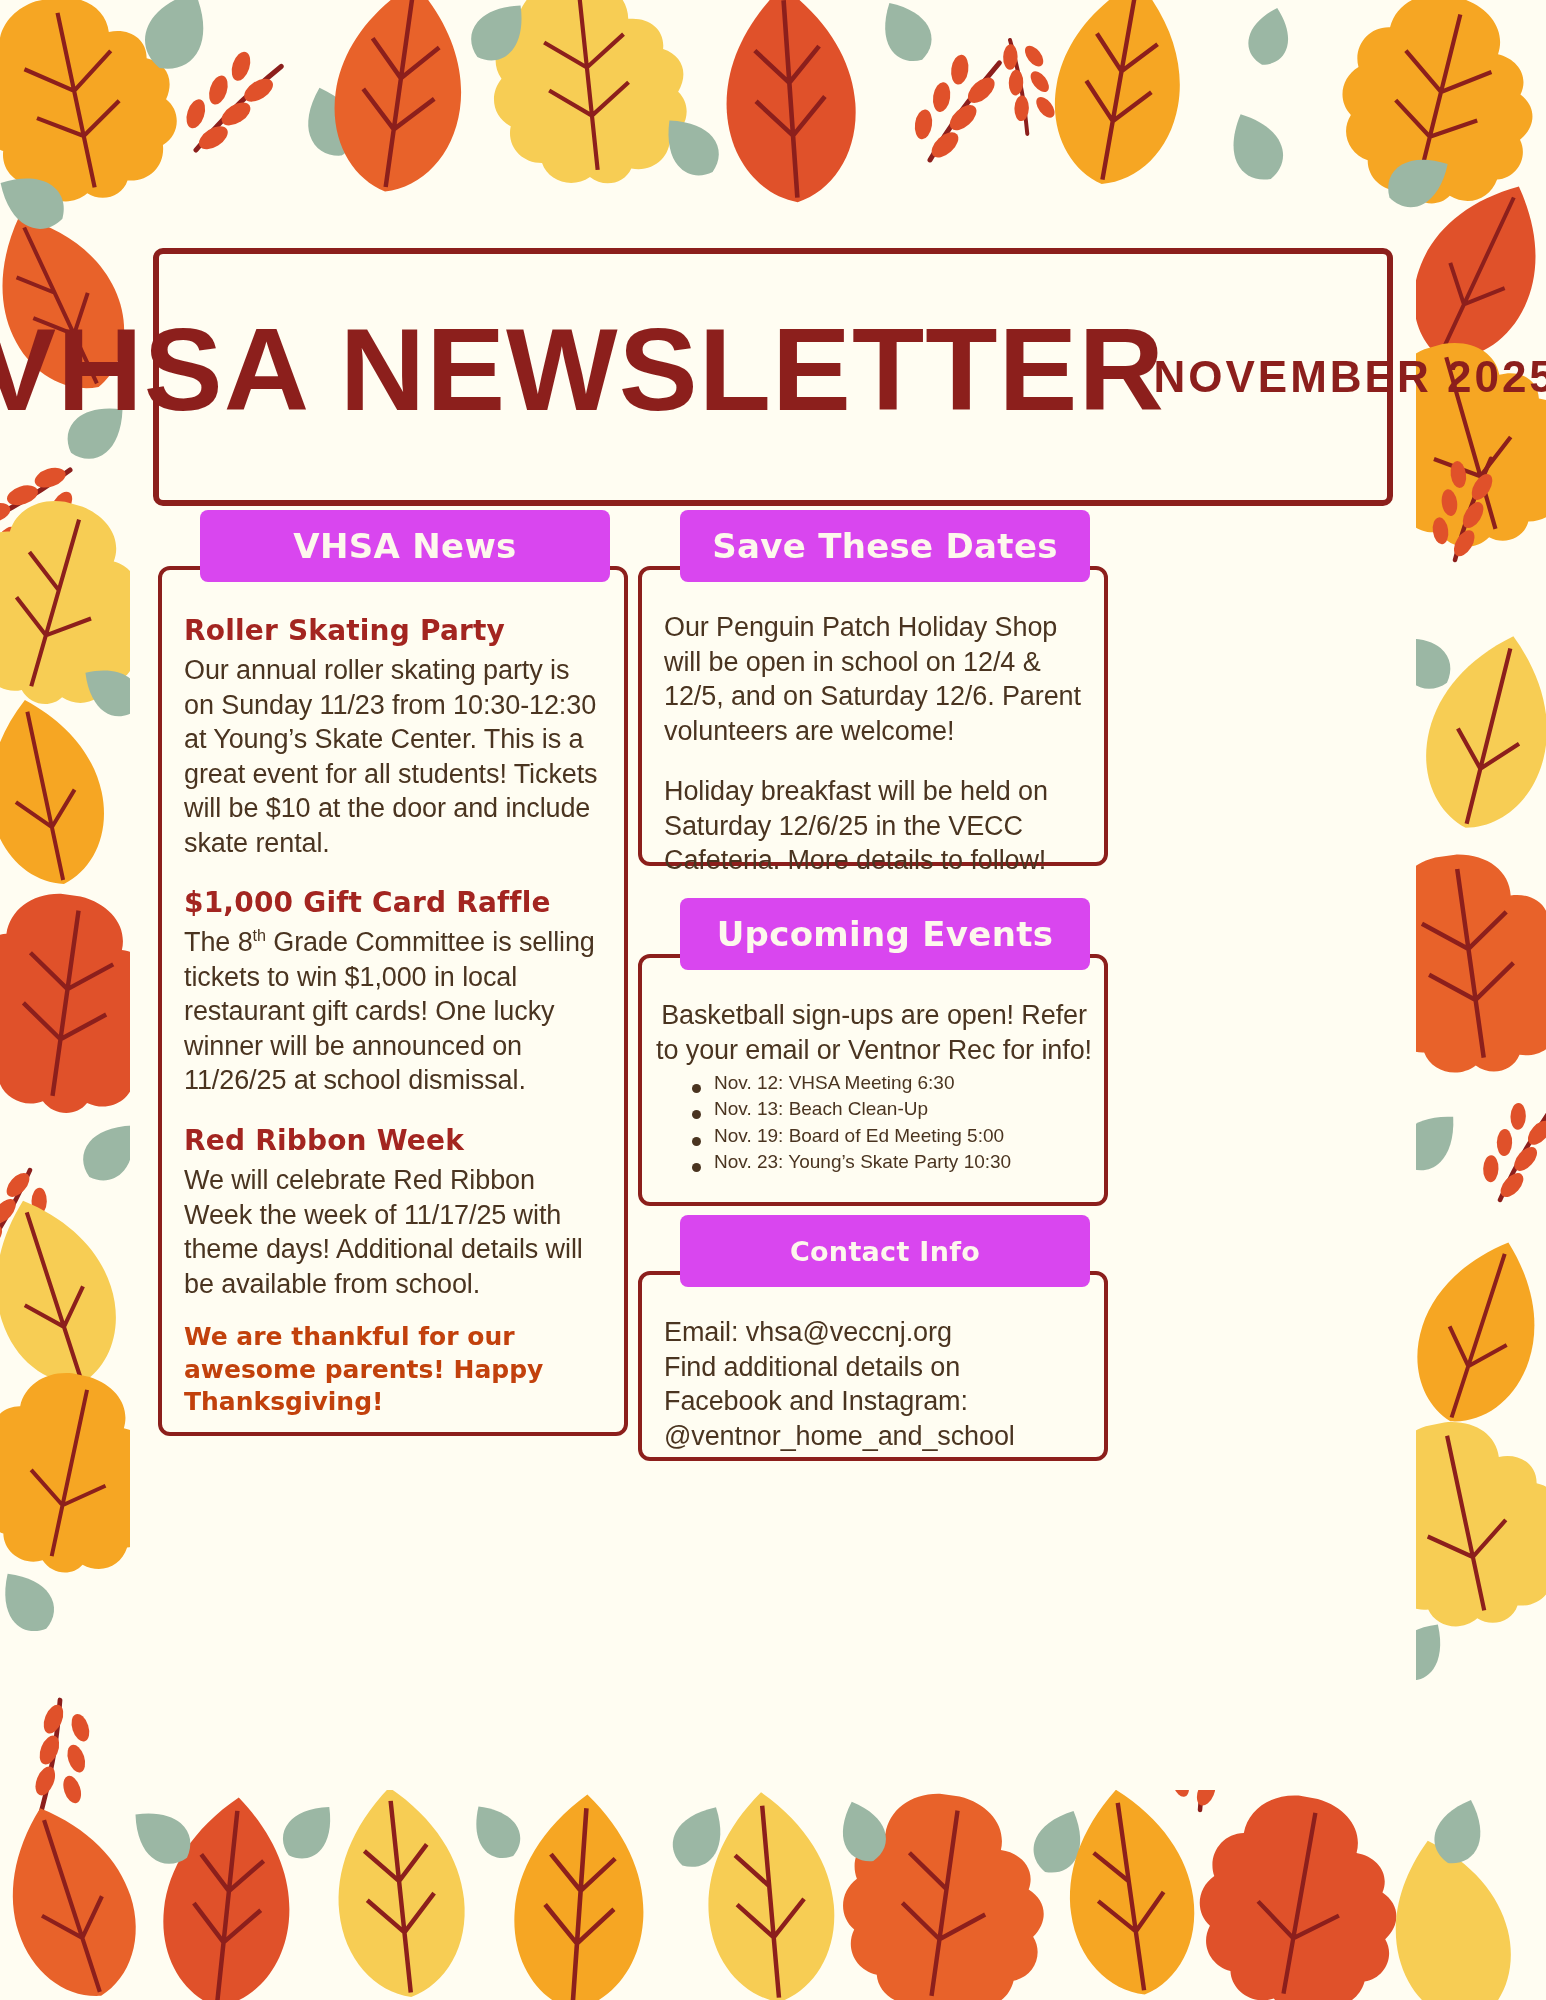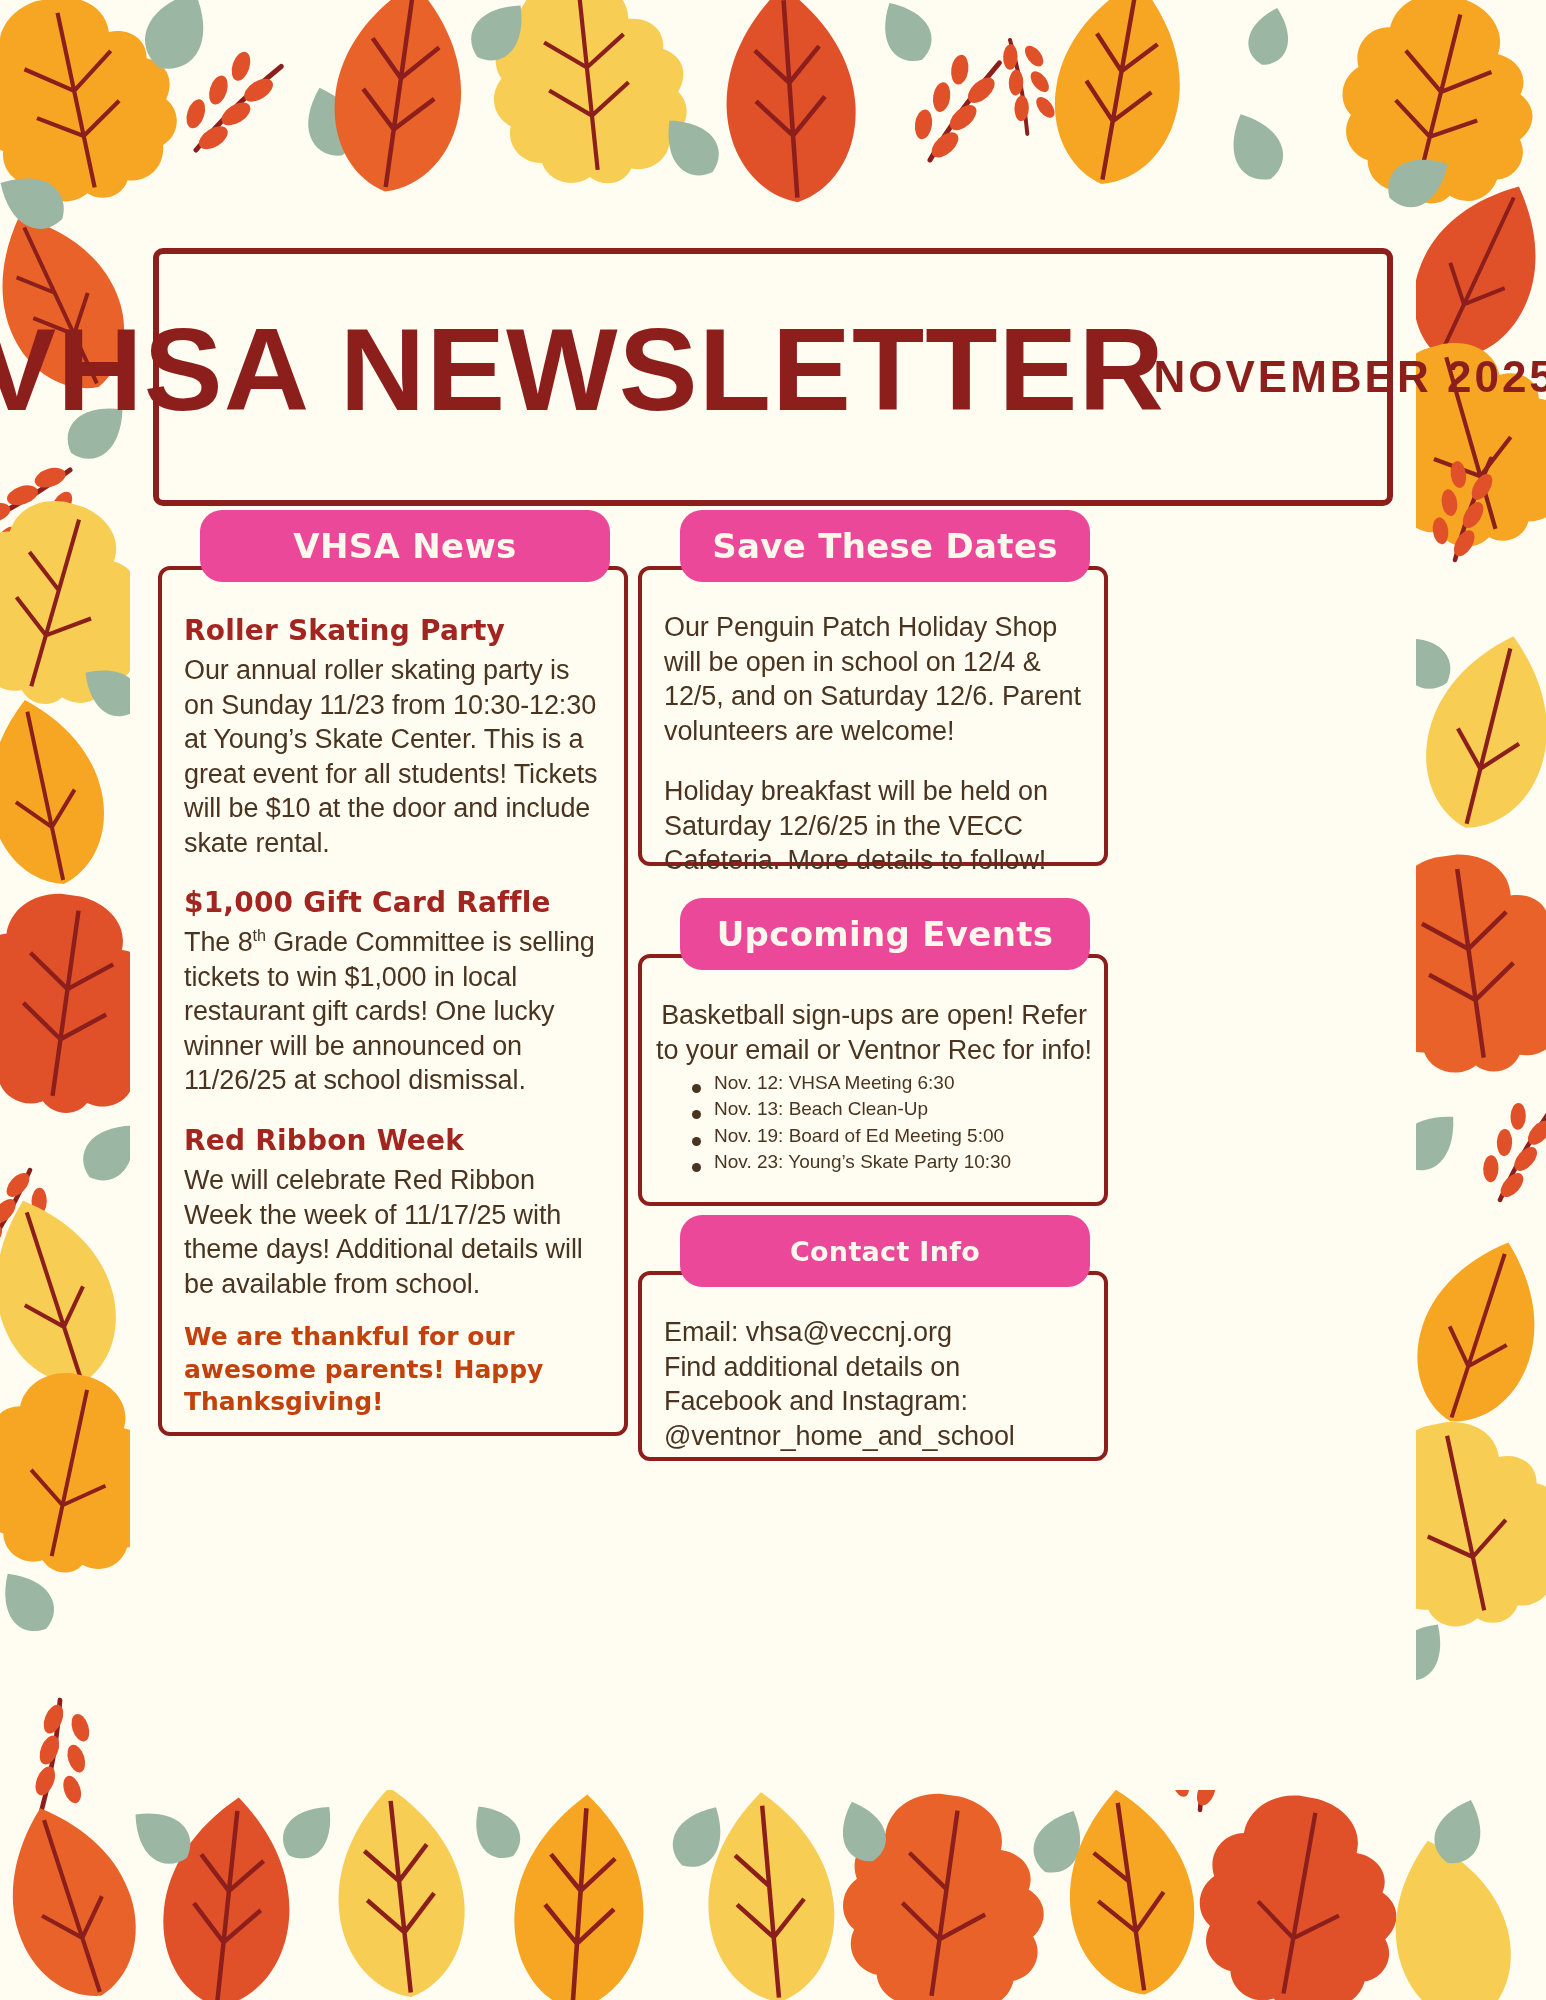--- a/index.html
+++ b/index.html
@@ -82,22 +82,22 @@
   }
   .panel-body {
     position: absolute;
     border: 4px solid #8c1f1c;
     border-radius: 12px;
     box-sizing: border-box;
     background: transparent;
   }
   .panel-head {
     position: absolute;
-    background: #ec4899;
-    border-radius: 22px;
+    background: #d946ef;
+    border-radius: 8px;
     display: flex;
     align-items: center;
     justify-content: center;
     color: #fdf8ec;
     font-weight: bold;
     letter-spacing: 0.3px;
     z-index: 2;
   }
   .panel-head span {
     font-family: "DejaVu Sans", sans-serif;

